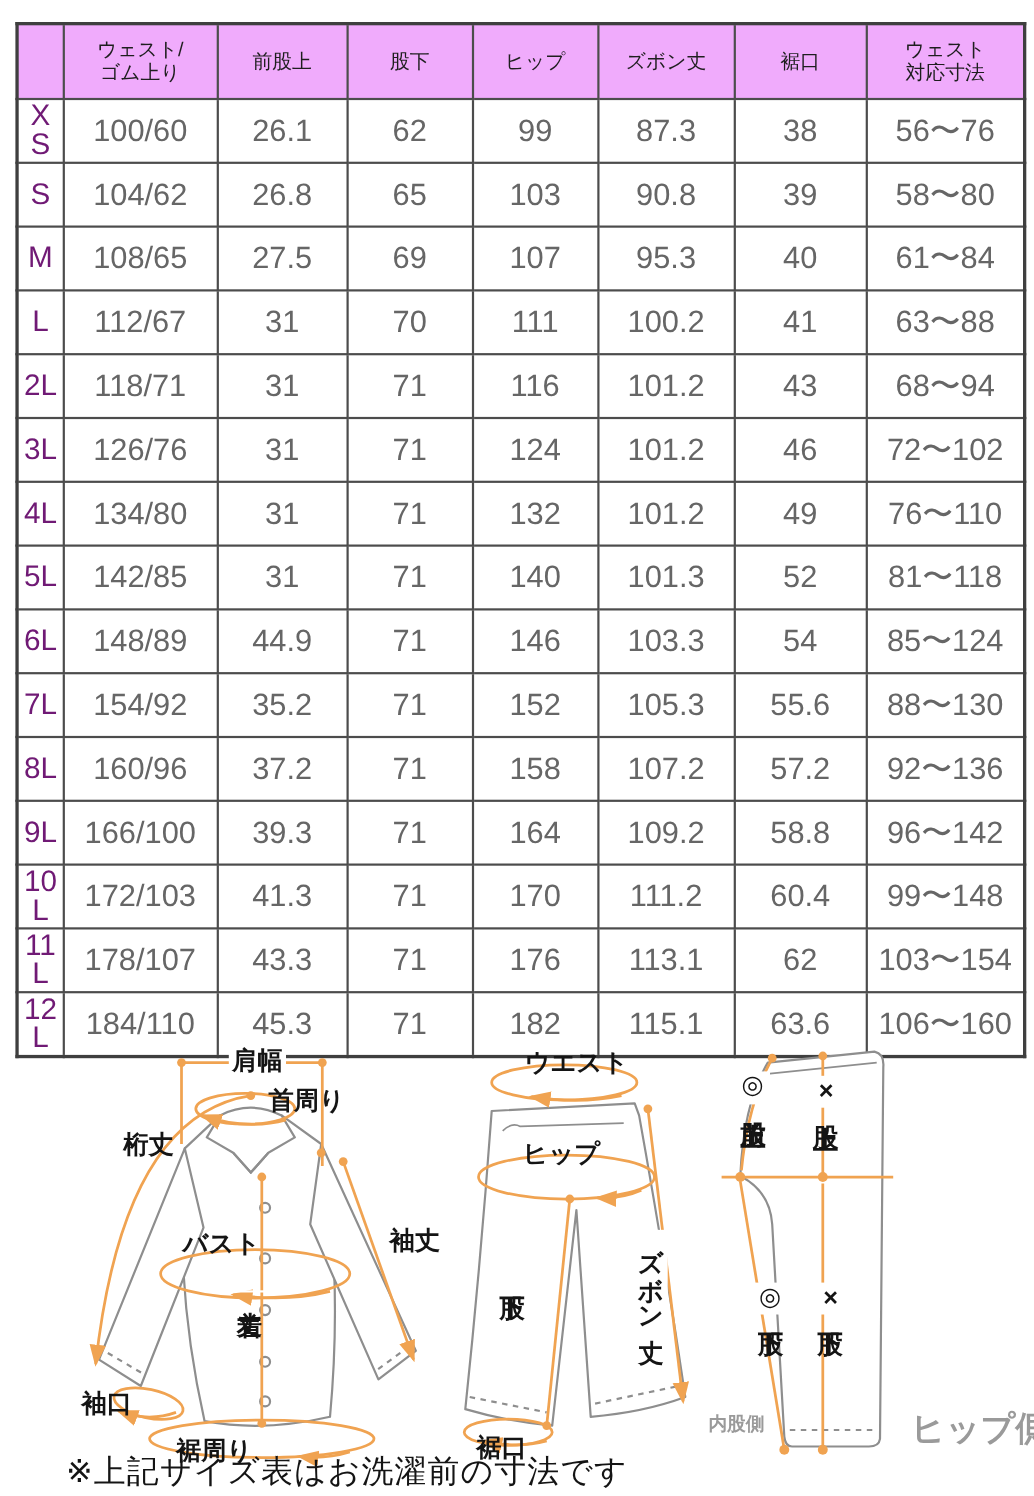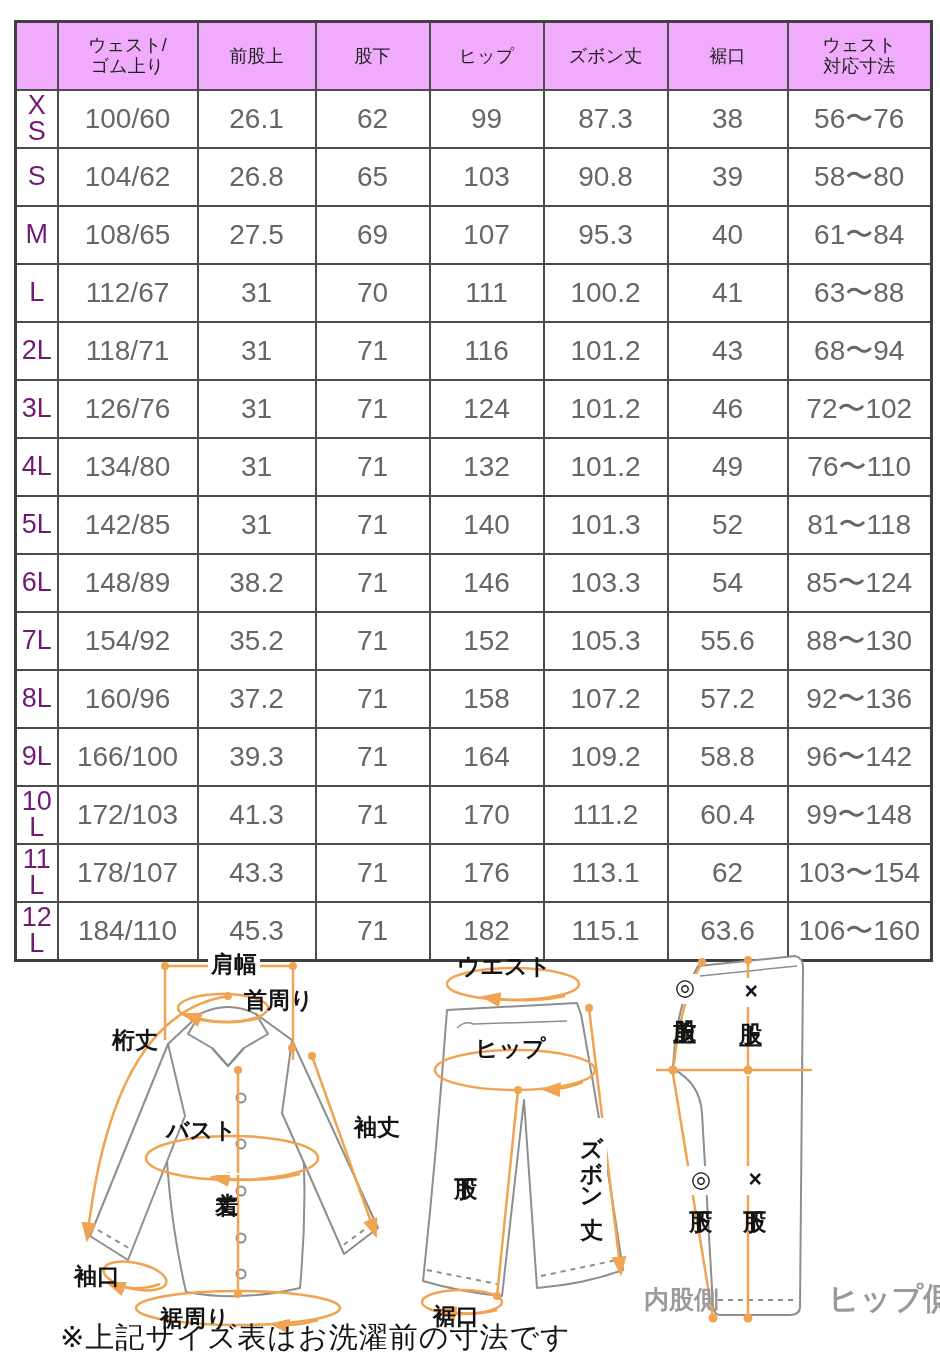--- a/index.html
+++ b/index.html
@@ -157,21 +157,21 @@
         <td>31</td>
         <td>71</td>
         <td>140</td>
         <td>101.3</td>
         <td>52</td>
         <td>81〜118</td>
       </tr>
       <tr>
         <th>6L</th>
         <td>148/89</td>
-        <td>38.2</td>
+        <td>44.9</td>
         <td>71</td>
         <td>146</td>
         <td>103.3</td>
         <td>54</td>
         <td>85〜124</td>
       </tr>
       <tr>
         <th>7L</th>
         <td>154/92</td>
         <td>35.2</td>
@@ -315,21 +315,21 @@
       <line x1="113" y1="142" x2="92" y2="348"></line>
       <ellipse cx="57" cy="354" rx="40" ry="12"></ellipse>
       <path d="M92,362 Q65,369 34,362" marker-end="url(#arP)"></path>
       <g fill="#f0a351" stroke="none">
         <circle cx="184" cy="60" r="4"></circle>
           <circle cx="113" cy="142" r="4"></circle>
         <circle cx="92" cy="348" r="4"></circle>
       </g>
     </g>
   </svg>
-  <div class="dlabel" style="left:52px;top:6px;">ウエスト</div>
+  <div class="dlabel" style="left:72px;top:6px;">ウエスト</div>
   <div class="dlabel" style="left:70px;top:88px;">ヒップ</div>
   <div class="dlabel vlabel bgw" style="left:172px;top:170px;">ズボン丈</div>
   <div class="dlabel vlabel bgw" style="left:46px;top:212px;">股下</div>
   <div class="dlabel" style="left:28px;top:356px;">裾口</div>
 </div>
 
 <div class="diagram" style="left:640px;top:948px;width:300px;height:385px;">
   <svg width="300" height="385" viewBox="0 0 300 385">
     <defs>
       <marker id="arQ" markerWidth="10" markerHeight="8" refX="7" refY="3" orient="auto">
@@ -354,17 +354,17 @@
           <circle cx="108" cy="122" r="4.5"></circle>
         <circle cx="73" cy="370" r="4.5"></circle>
           <circle cx="108" cy="370" r="4.5"></circle>
       </g>
     </g>
   </svg>
   <div class="dlabel vlabel bgw" style="left:30px;top:26px;">◎前股上</div>
   <div class="dlabel vlabel bgw" style="left:96px;top:30px;">×股上</div>
   <div class="dlabel vlabel bgw" style="left:46px;top:218px;">◎股下</div>
   <div class="dlabel vlabel bgw" style="left:100px;top:218px;">×股下</div>
-  <div class="dlabel grayl" style="left:4px;top:338px;font-size:25px;">内股側</div>
+  <div class="dlabel grayl" style="left:4px;top:338px;font-size:17px;">内股側</div>
   <div class="dlabel grayl" style="left:188px;top:335px;font-size:31px;">ヒップ側</div>
 </div>
 
 <div class="note">※上記サイズ表はお洗濯前の寸法です</div>
 
 </body></html>

